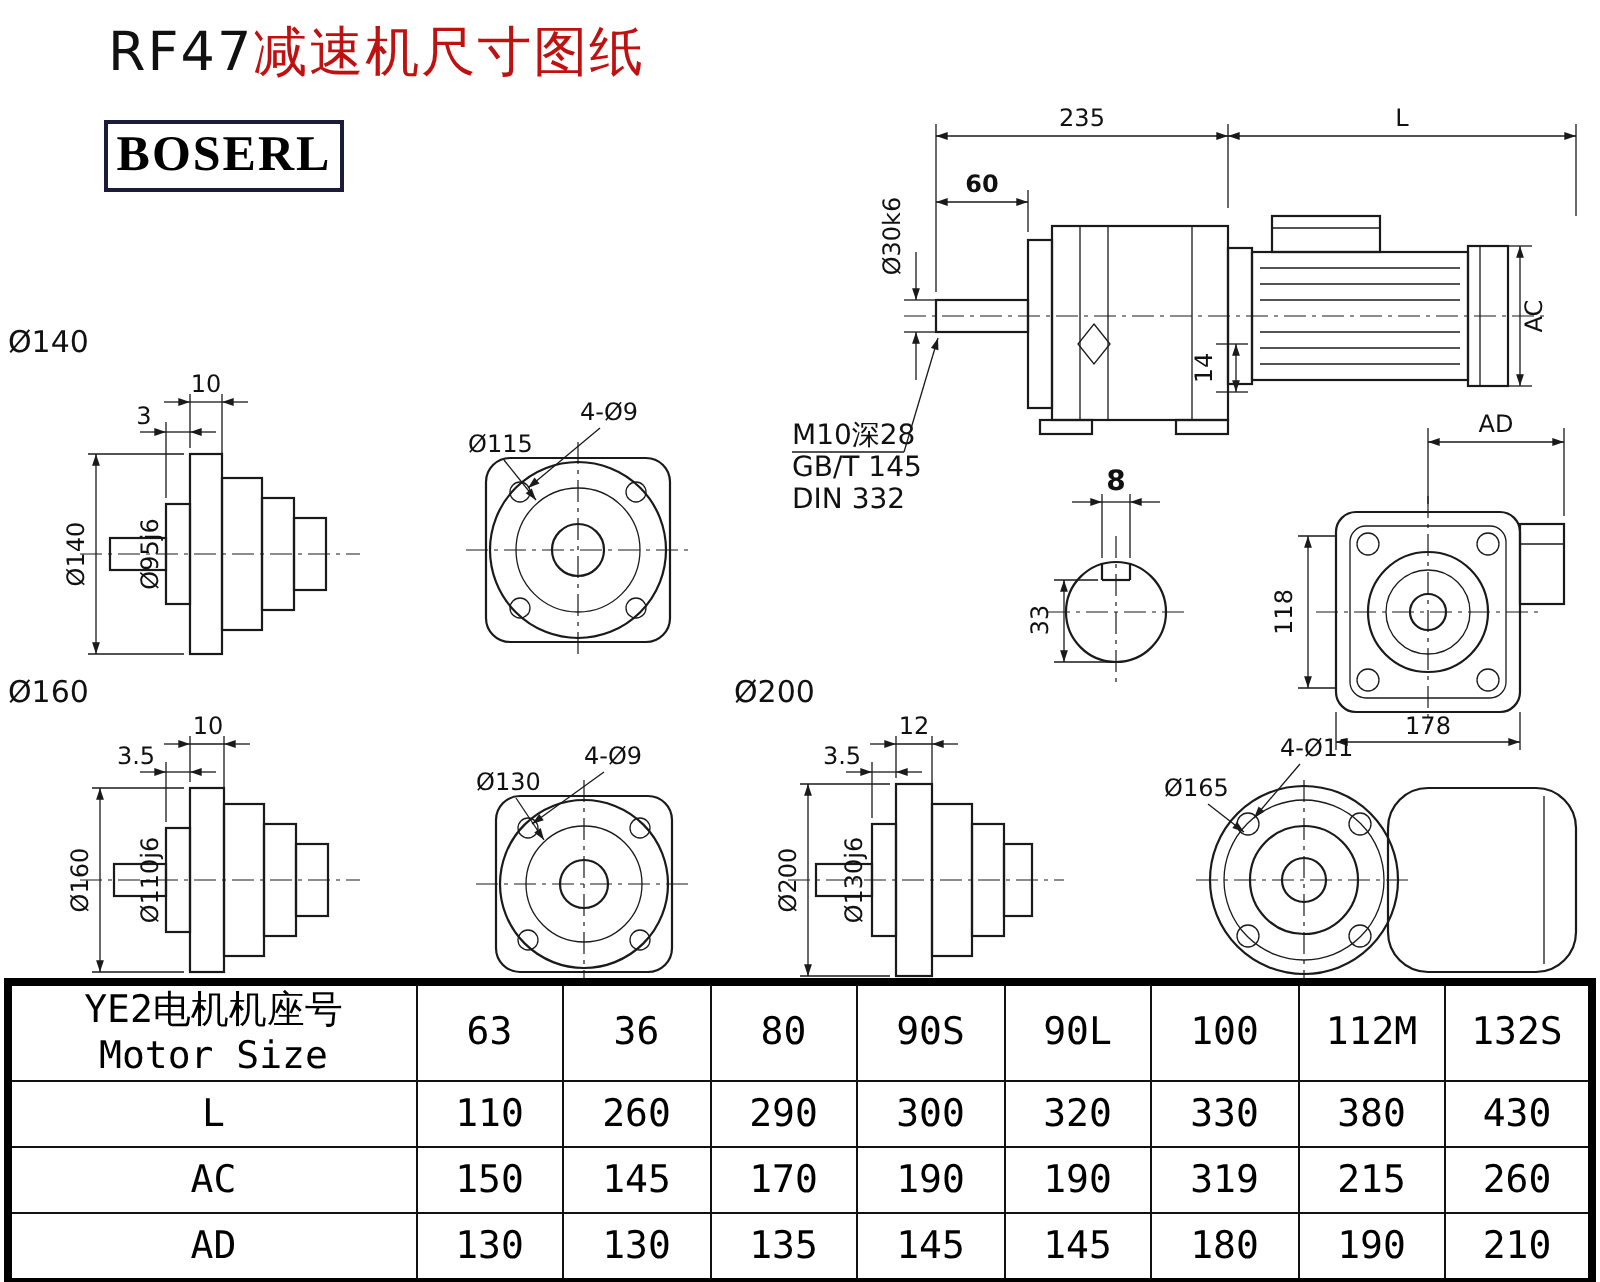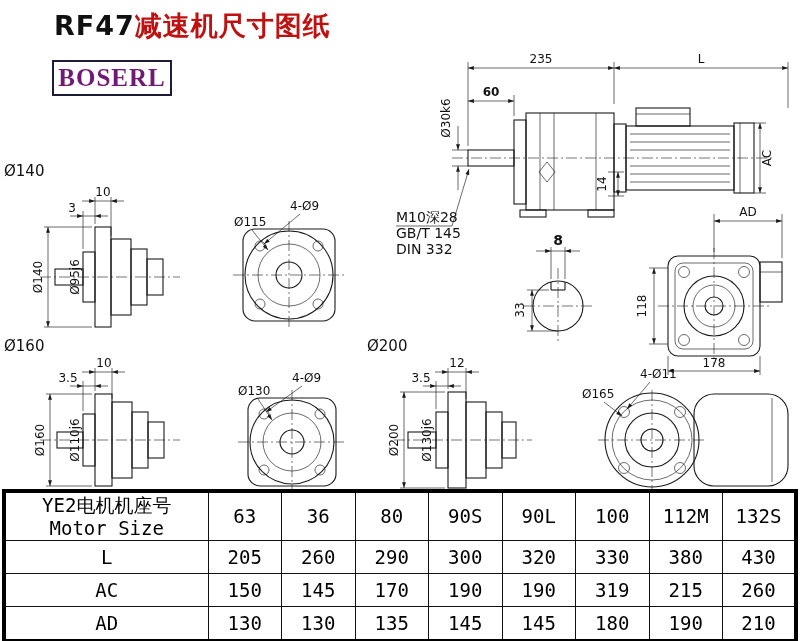--- a/index.html
+++ b/index.html
@@ -1,27 +1,27 @@
 <!DOCTYPE html>
 <html><head>
 <meta charset="utf-8">
 <style>
   html,body { margin:0; padding:0; background:#fff; }
   .page { position:relative; width:800px; height:641px; background:#fff; overflow:hidden;
           font-family:"Liberation Sans", sans-serif; }
 
-  .title { position:absolute; left:54px; top:8px; font-size:27px; font-weight:bold;
+  .title { position:absolute; left:54px; top:8px; font-size:27px; font-weight:normal;
            letter-spacing:1px; font-family:"DejaVu Sans", sans-serif; white-space:nowrap; }
   .title .model { color:#111; }
   .title .cn { color:#c01111; }
 
   .logo { position:absolute; left:52px; top:60px; width:116px; height:32px;
           border:2.5px solid #1b1b3a; display:flex; align-items:center; justify-content:center;
           font-family:"Liberation Serif", serif; font-weight:bold; font-size:25px;
-          color:#701a75; letter-spacing:1px; background:#fff; }
+          color:#000000; letter-spacing:1px; background:#fff; }
 
   svg.drawing { position:absolute; left:0; top:0; }
 
   
   .s  { stroke:#1a1a1a; stroke-width:1.1; fill:none; }
   .t  { stroke:#1a1a1a; stroke-width:0.65; fill:none; }
   .cl { stroke:#1a1a1a; stroke-width:0.6; fill:none; stroke-dasharray:11 3 2 3; }
   text.dt   { font-family:"DejaVu Sans", sans-serif; font-size:12px; fill:#111; }
   text.dt14 { font-family:"DejaVu Sans", sans-serif; font-size:14px; fill:#111; }
   text.dt15 { font-family:"DejaVu Sans", sans-serif; font-size:15px; fill:#111; }
@@ -322,21 +322,21 @@
         <th>36</th>
         <th>80</th>
         <th>90S</th>
         <th>90L</th>
         <th>100</th>
         <th>112M</th>
         <th>132S</th>
       </tr>
       <tr class="drow">
         <td>L</td>
-        <td>205</td>
+        <td>110</td>
         <td>260</td>
         <td>290</td>
         <td>300</td>
         <td>320</td>
         <td>330</td>
         <td>380</td>
         <td>430</td>
       </tr>
       <tr class="drow">
         <td>AC</td>

